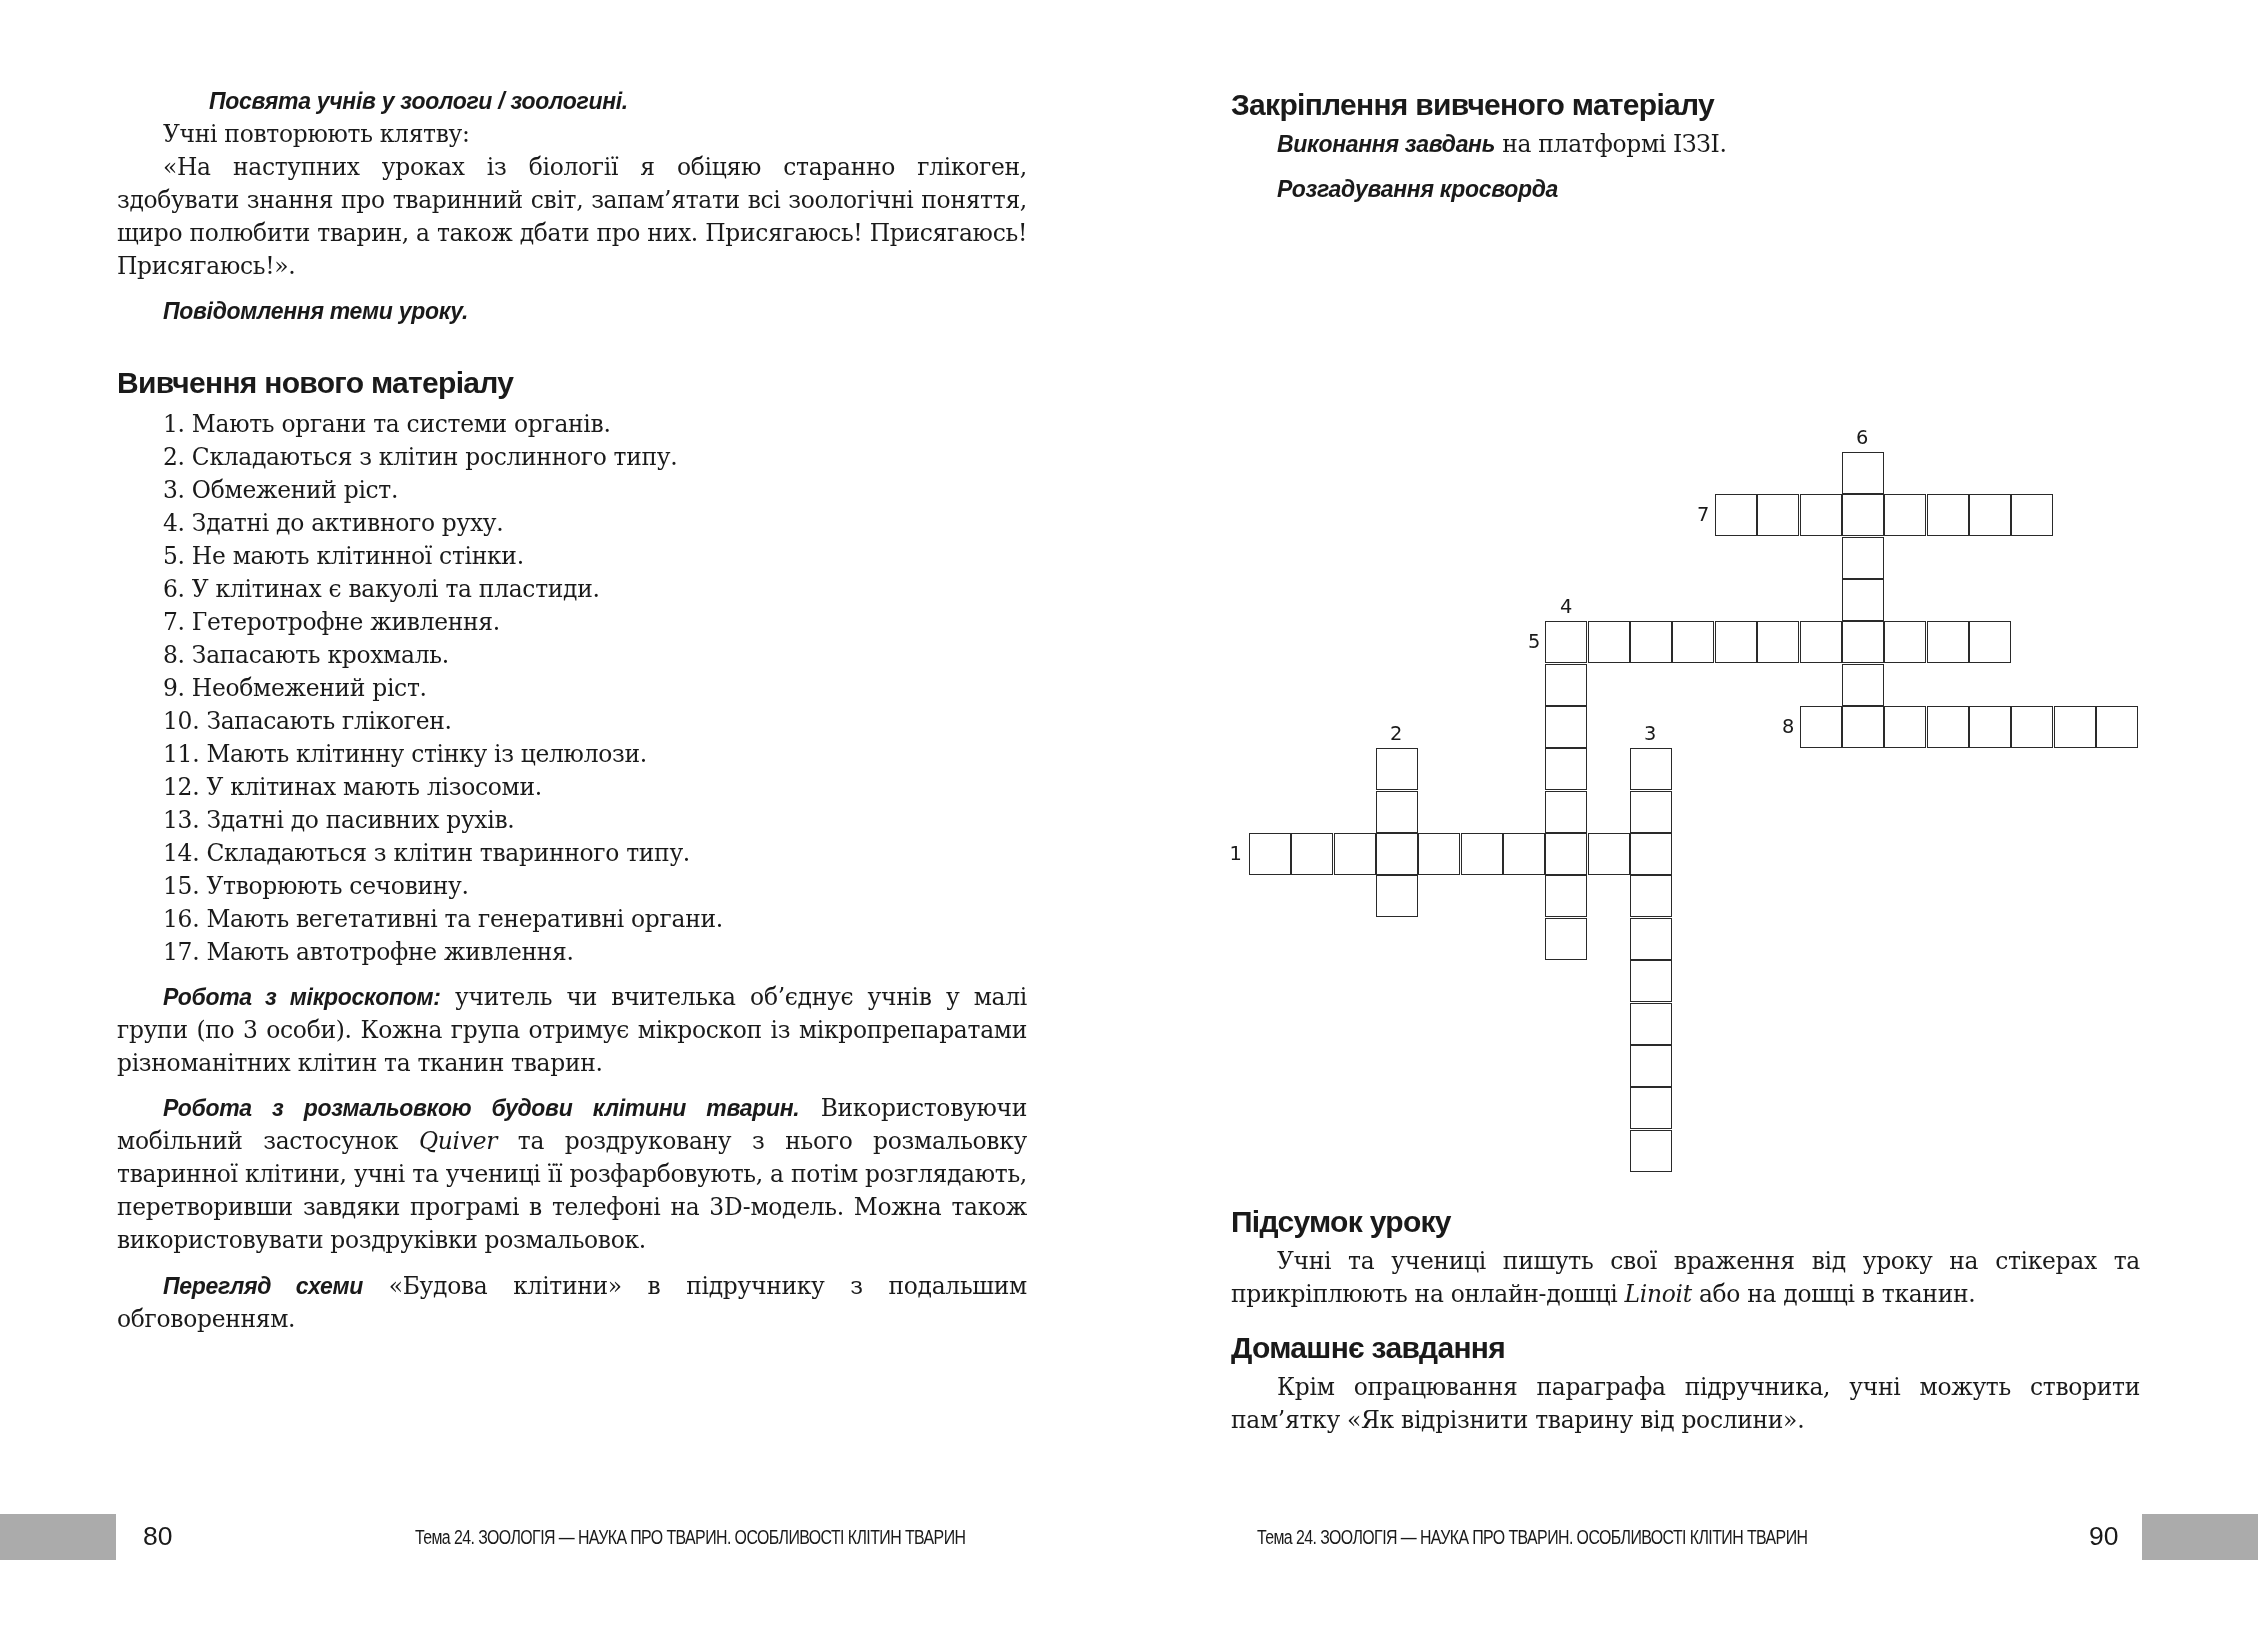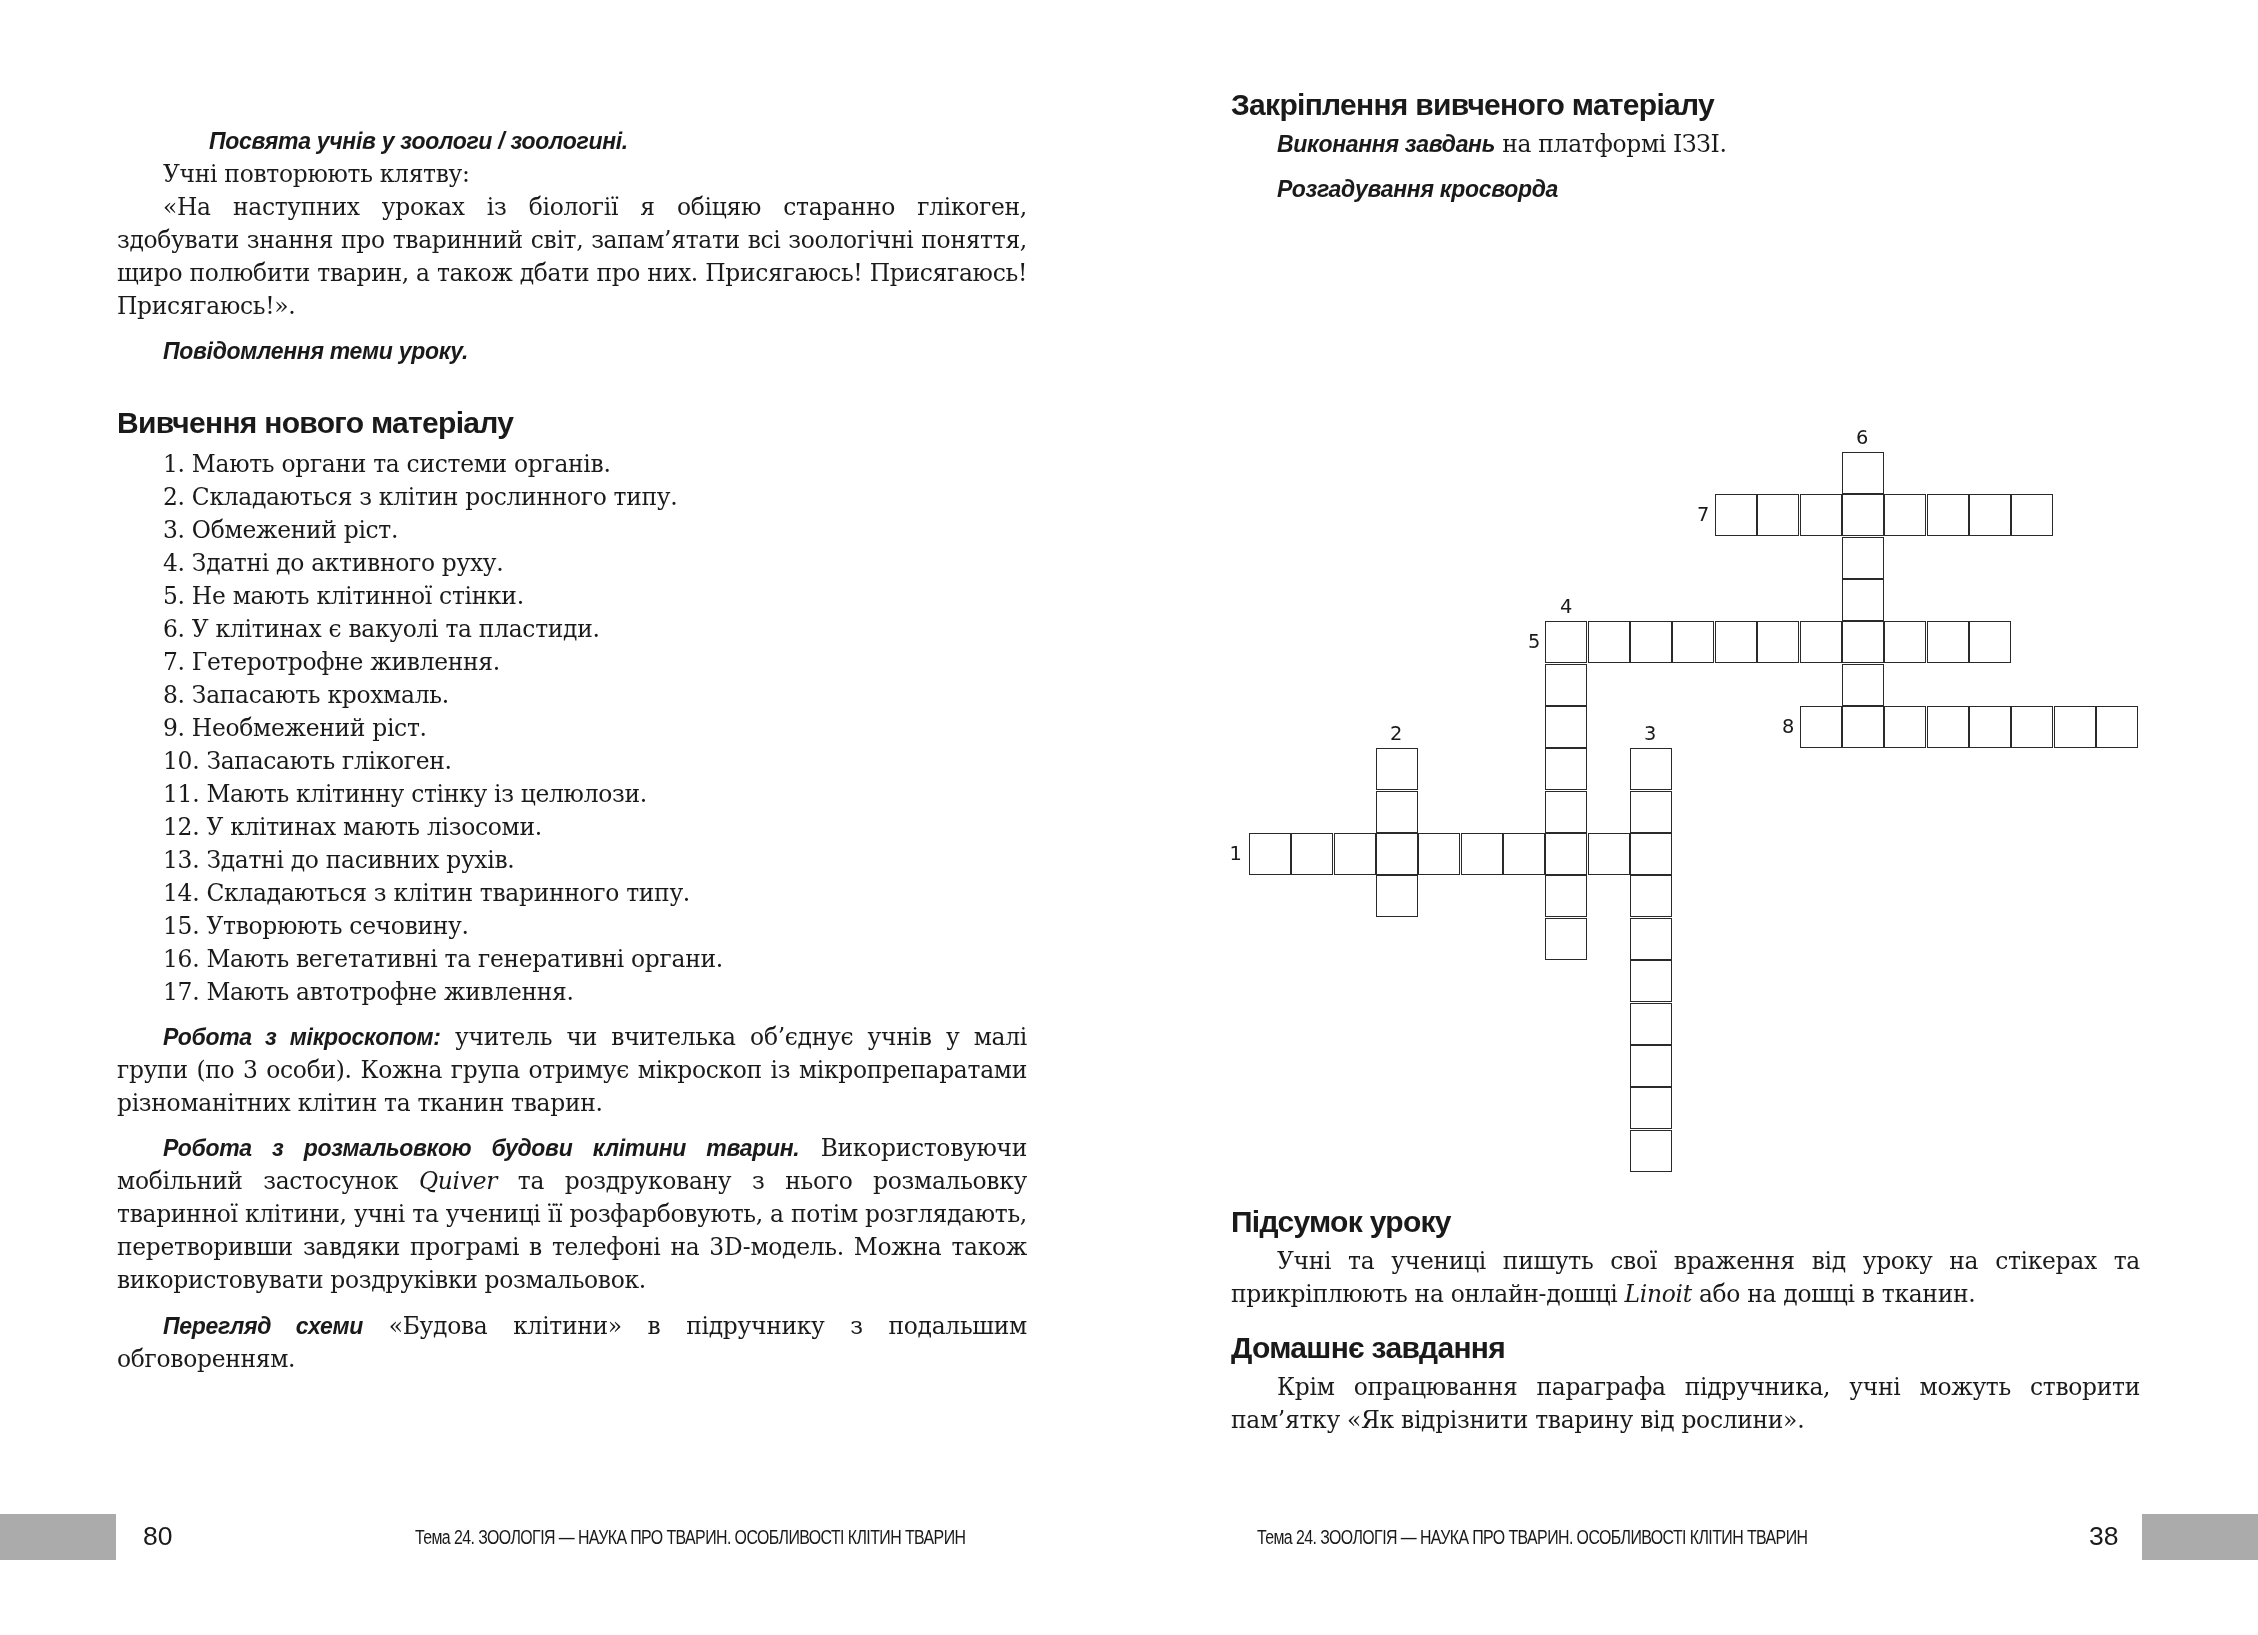--- a/index.html
+++ b/index.html
@@ -1,21 +1,21 @@
 <!DOCTYPE html>
 <html style="font-size:14px"><head>
 <meta charset="utf-8">
 <style>
   html, body { margin:0; padding:0; }
   body { width:2258px; height:1636px; background:#ffffff; position:relative; overflow:hidden; color:#1a1a1a; }
   .page { position:absolute; top:0; height:1636px; }
   .left { left:0; width:1129px; }
   .right { left:1129px; width:1129px; }
   .col { position:absolute; }
-  .left .col { left:117px; width:910px; top:85px;margin-top:40px; }
+  .left .col { left:117px; width:910px; top:85px; }
   .serif { font-family:"DejaVu Serif", "Liberation Serif", serif; font-size:23.4px; line-height:33px; letter-spacing:-0.3px; }
   p { margin:0; text-align:justify; }
   .ind { text-indent:46px; }
   .sans-bi { font-family:"Liberation Sans", "DejaVu Sans", sans-serif; font-weight:bold; font-style:italic; font-size:23px; letter-spacing:-0.3px; }
   .h2 { font-family:"Liberation Sans", "DejaVu Sans", sans-serif; font-weight:bold; font-size:30px; line-height:39px; margin:0; letter-spacing:-0.7px; }
   .gap-s { height:12.4px; }
   .gap-m { height:35px; }
   ol.list { list-style:none; margin:0; padding:0 0 0 46px; }
   ol.list li { margin:0; }
   .it { font-style:italic; }
@@ -153,15 +153,15 @@
   <h2 class="h2">Підсумок уроку</h2>
   <div style="height:3.5px"></div>
   <p class="ind"><span>Учні та учениці пишуть свої враження від уроку на стікерах та прикріплюють на онлайн-дошці </span><span class="it">Linoit</span><span> або на дошці в тканин.</span></p>
   <div style="height:17.6px"></div>
   <h2 class="h2">Домашнє завдання</h2>
   <div style="height:3.5px"></div>
   <p class="ind">Крім опрацювання параграфа підручника, учні можуть створити пам’ятку «Як відрізнити тварину від рослини».</p>
 </div>
 
 <div class="footer-title" style="left:1257px">Тема 24.  ЗООЛОГІЯ — НАУКА ПРО ТВАРИН. ОСОБЛИВОСТІ КЛІТИН ТВАРИН</div>
-<div class="footer-num" style="left:2089px">38</div>
+<div class="footer-num" style="left:2089px">90</div>
 <div class="footer-bar" style="left:2142px;width:116px"></div>
 
 
 </body></html>

